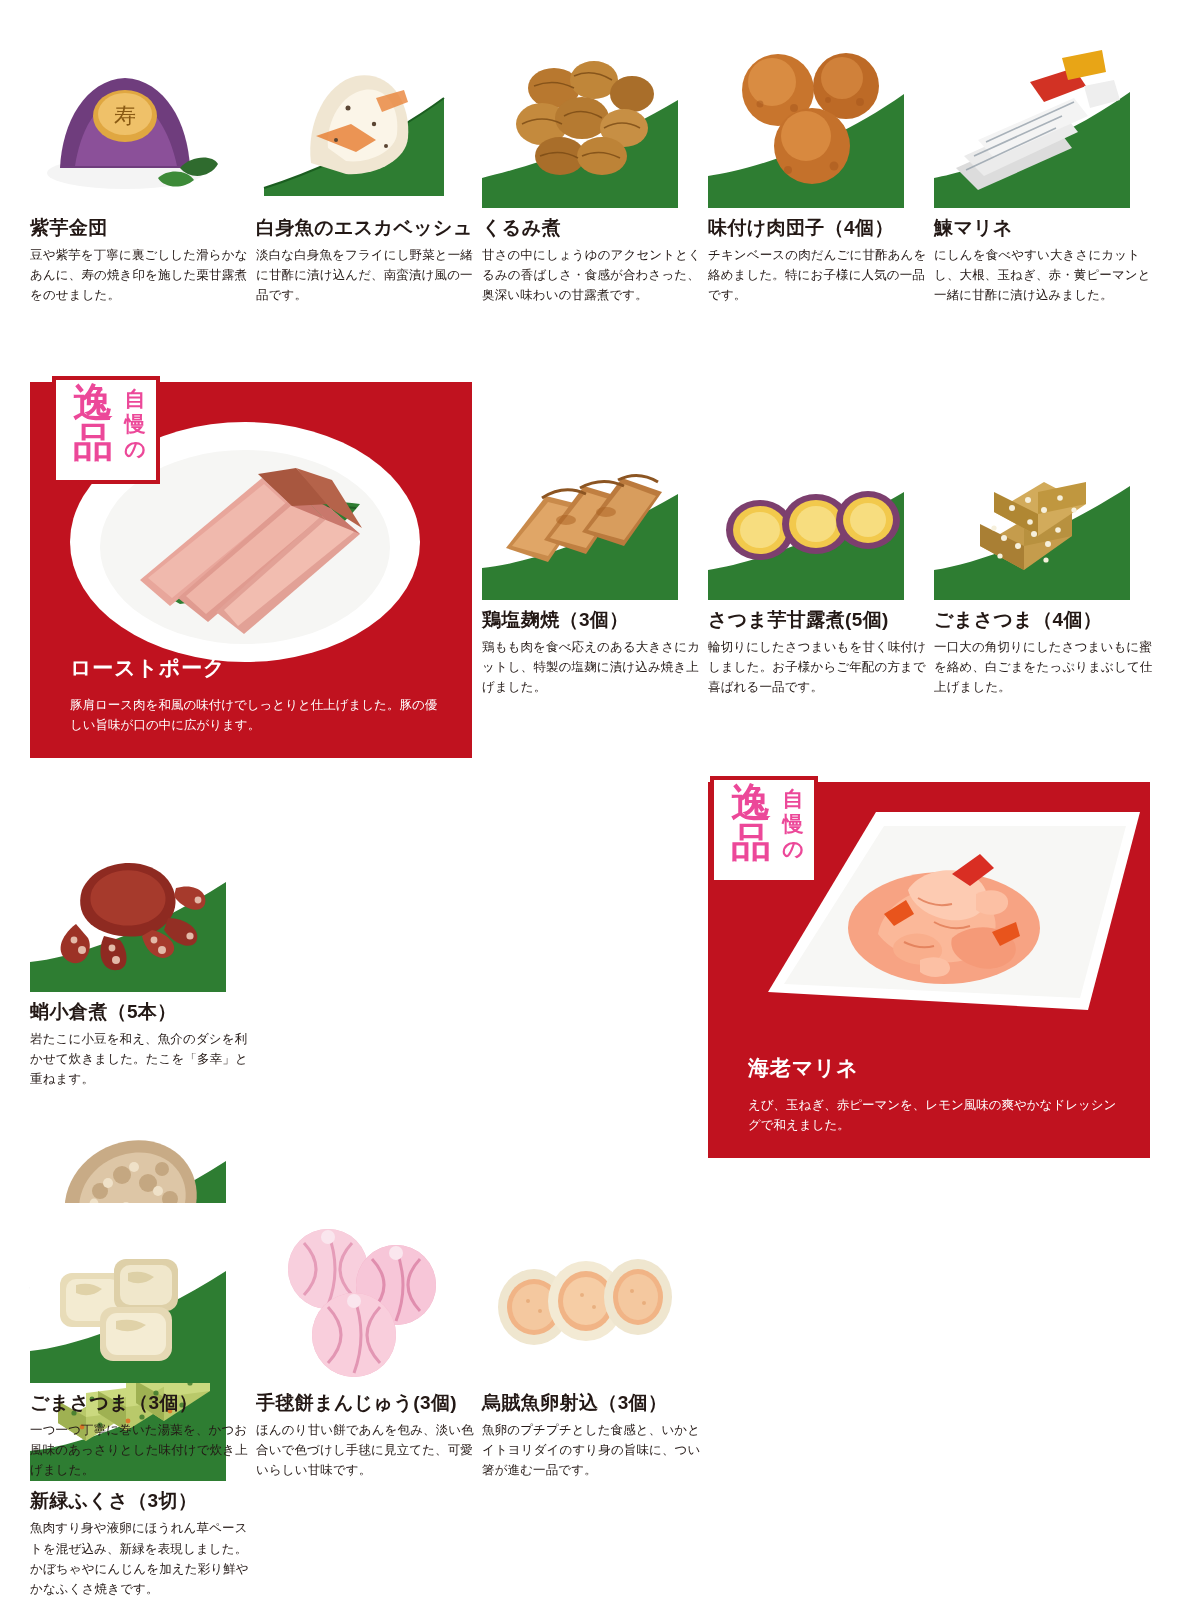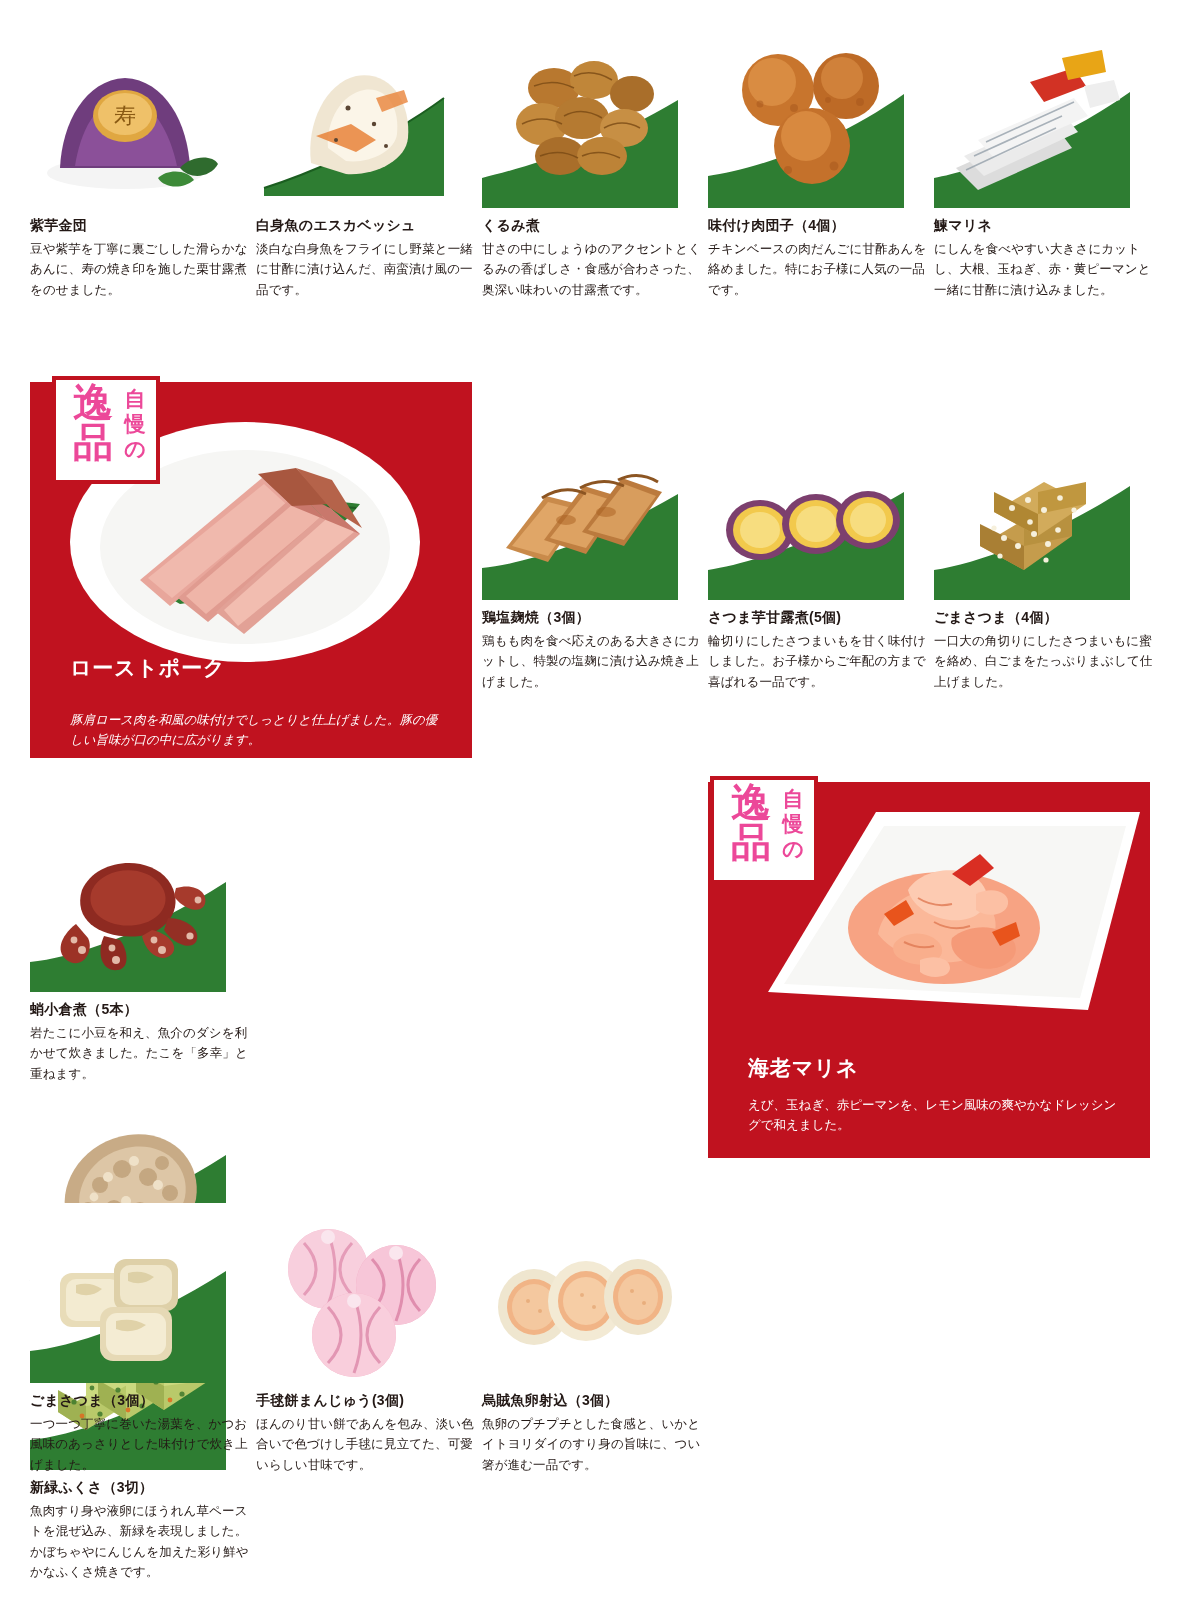--- a/index.html
+++ b/index.html
@@ -40,21 +40,21 @@
   .thumb {
     width: 196px;
     height: 180px;
     background: #f2f2f2;
     overflow: hidden;
     position: relative;
   }
   .thumb svg { display: block; }
 
   .item-title {
-    font-size: 14px;
+    font-size: 19px;
     font-weight: 700;
     letter-spacing: 0.02em;
     margin-top: 9px;
     line-height: 1.15;
     color: #231815;
   }
   .item-desc {
     font-size: 12.5px;
     line-height: 1.62;
     margin-top: 7px;
@@ -253,21 +253,21 @@
         <path d="M156 214 L270 116 L290 136 L176 232 Z" fill="#efb5a8"></path>
         <path d="M186 230 L300 126 L330 152 L214 252 Z" fill="#e2a196"></path>
         <path d="M194 228 L302 132 L324 150 L208 244 Z" fill="#f2bdb0"></path>
         <path d="M232 96 L262 124 L296 138 L268 110 Z" fill="#c9786c"></path>
         <path d="M268 110 L296 138 L330 152 L300 126 Z" fill="#c9786c"></path>
         <path d="M228 92 L266 86 L300 122 L262 124 Z" fill="#a8573f"></path>
         <path d="M266 86 L302 98 L332 146 L300 126 Z" fill="#b5634a"></path>
       </g>
     </svg>
     <div class="f-title" style="position:absolute; left:40px; top:272px;">ローストポーク</div>
-    <div class="f-desc" style="position:absolute; left:40px; top:320px; width:375px;font-style:italic;">豚肩ロース肉を和風の味付けでしっとりと仕上げました。豚の優しい旨味が口の中に広がります。</div>
+    <div class="f-desc" style="position:absolute; left:40px; top:305px; width:375px;">豚肩ロース肉を和風の味付けでしっとりと仕上げました。豚の優しい旨味が口の中に広がります。</div>
     <div class="stamp" style="left:22px; top:-6px;">
       <div class="s-inner">
         <div class="s-big">逸品</div>
         <div class="s-side">自慢の</div>
       </div>
     </div>
   </div>
 
   <div class="row" style="top:420px; left:482px;">
 

